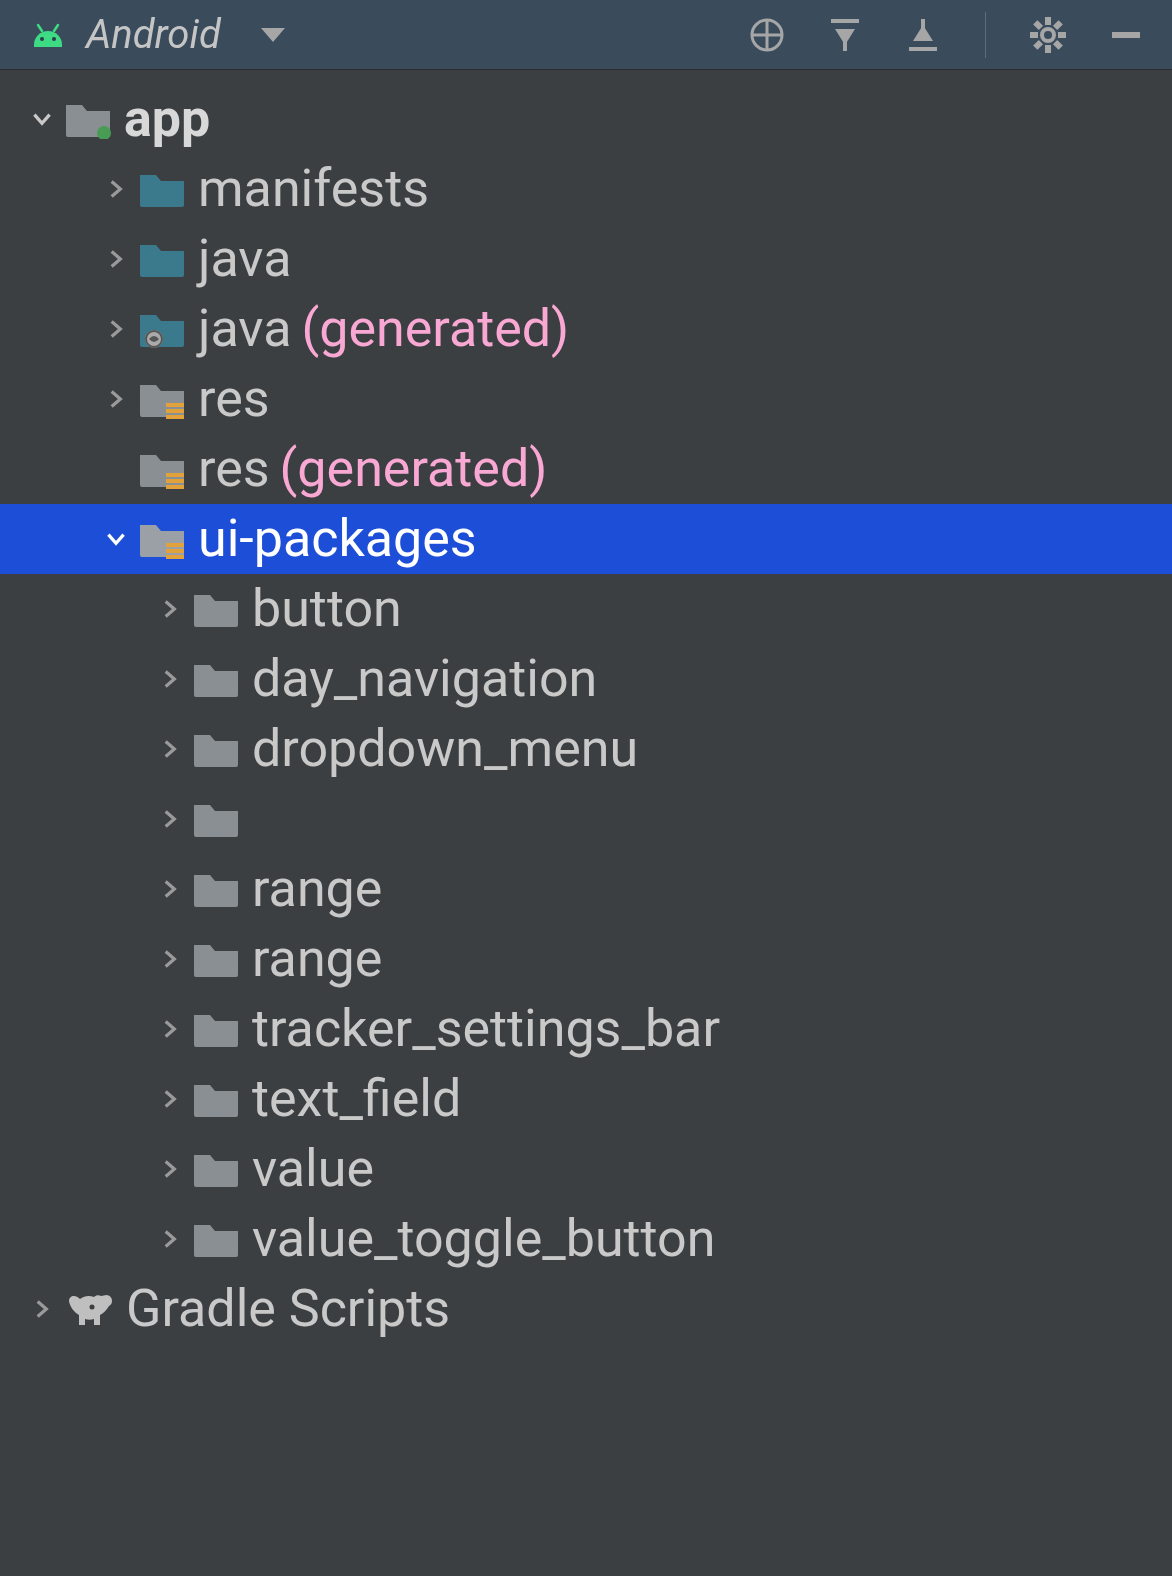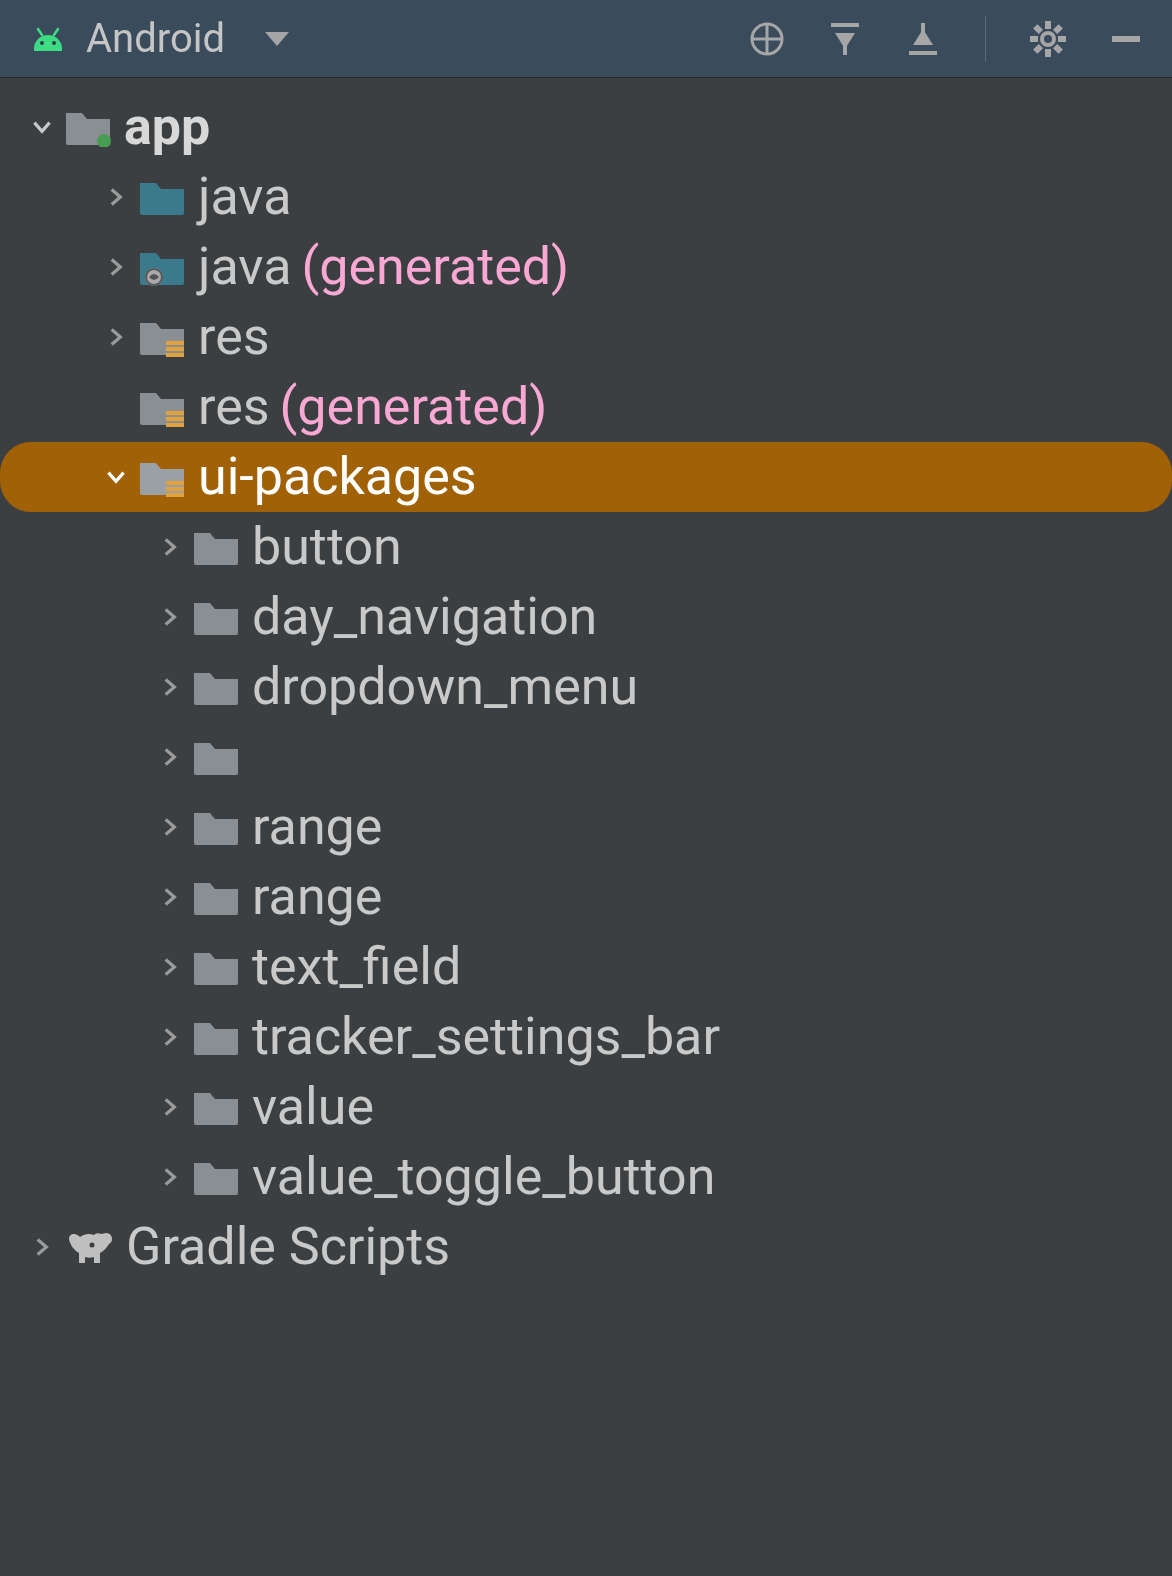--- a/index.html
+++ b/index.html
@@ -11,26 +11,27 @@
     color: #bbbbbb;
     overflow: hidden;
   }
   .panel {
     width: 100%;
     height: 100%;
     display: flex;
     flex-direction: column;
   }
   .toolbar {
-    height: 78px;
+    height: 70px;
     background: #3a4b5c;
     border-bottom: 1px solid #2b2b2b;
     display: flex;
     align-items: center;
     padding: 0 24px;
+    font-style: italic;
   }
   .toolbar-left {
     display: flex;
     align-items: center;
     gap: 14px;
   }
   .android-icon {
     width: 48px;
     height: 36px;
     display: flex;
@@ -77,23 +78,22 @@
     line-height: 1;
   }
   .tree-row {
     height: 70px;
     display: flex;
     align-items: center;
     cursor: pointer;
     white-space: nowrap;
   }
   .tree-row.selected {
-    background: #a16207;
+    background: #1d4ed8;
     color: #ffffff;
-    border-radius: 31px;
   }
   .indent { display: inline-block; }
   .arrow {
     width: 44px;
     display: inline-flex;
     align-items: center;
     justify-content: center;
     flex-shrink: 0;
   }
   .arrow svg { display: block; }
@@ -199,20 +199,34 @@
       </span>
       <span class="folder-icon">
         <svg viewBox="0 0 48 40" width="48" height="40">
           <path fill="#8a8f94" d="M2 6h16l5 6h23v24a2 2 0 0 1-2 2H4a2 2 0 0 1-2-2z"></path>
           <circle cx="40" cy="34" r="7" fill="#499c54"></circle>
         </svg>
       </span>
       <span class="label bold">app</span>
     </div>
 
+    <div class="tree-row">
+      <span class="indent" style="width:94px"></span>
+      <span class="arrow">
+        <svg width="26" height="26" viewBox="0 0 24 24">
+            <polyline points="8,5 16,12 8,19" fill="none" stroke="#9a9a9a" stroke-width="3"></polyline>
+          </svg>
+      </span>
+      <span class="folder-icon">
+        <svg viewBox="0 0 48 40" width="48" height="40">
+            <path fill="#3a7a8c" d="M2 6h16l5 6h23v24a2 2 0 0 1-2 2H4a2 2 0 0 1-2-2z"></path>
+          </svg>
+      </span>
+      <span class="label">manifests</span>
+    </div>
 
     <div class="tree-row">
       <span class="indent" style="width:94px"></span>
       <span class="arrow">
         <svg width="26" height="26" viewBox="0 0 24 24">
             <polyline points="8,5 16,12 8,19" fill="none" stroke="#9a9a9a" stroke-width="3"></polyline>
           </svg>
       </span>
       <span class="folder-icon">
         <svg viewBox="0 0 48 40" width="48" height="40">
@@ -380,35 +394,35 @@
           <span class="arrow">
             <svg width="26" height="26" viewBox="0 0 24 24">
               <polyline points="8,5 16,12 8,19" fill="none" stroke="#9a9a9a" stroke-width="3"></polyline>
             </svg>
           </span>
           <span class="folder-icon">
             <svg viewBox="0 0 48 40" width="48" height="40">
               <path fill="#8a8f94" d="M2 6h16l5 6h23v24a2 2 0 0 1-2 2H4a2 2 0 0 1-2-2z"></path>
             </svg>
           </span>
+          <span class="label">tracker_settings_bar</span>
+        </div>
+        <div class="tree-row">
+          <span class="indent" style="width:148px"></span>
+          <span class="arrow">
+            <svg width="26" height="26" viewBox="0 0 24 24">
+              <polyline points="8,5 16,12 8,19" fill="none" stroke="#9a9a9a" stroke-width="3"></polyline>
+            </svg>
+          </span>
+          <span class="folder-icon">
+            <svg viewBox="0 0 48 40" width="48" height="40">
+              <path fill="#8a8f94" d="M2 6h16l5 6h23v24a2 2 0 0 1-2 2H4a2 2 0 0 1-2-2z"></path>
+            </svg>
+          </span>
           <span class="label">text_field</span>
-        </div>
-        <div class="tree-row">
-          <span class="indent" style="width:148px"></span>
-          <span class="arrow">
-            <svg width="26" height="26" viewBox="0 0 24 24">
-              <polyline points="8,5 16,12 8,19" fill="none" stroke="#9a9a9a" stroke-width="3"></polyline>
-            </svg>
-          </span>
-          <span class="folder-icon">
-            <svg viewBox="0 0 48 40" width="48" height="40">
-              <path fill="#8a8f94" d="M2 6h16l5 6h23v24a2 2 0 0 1-2 2H4a2 2 0 0 1-2-2z"></path>
-            </svg>
-          </span>
-          <span class="label">tracker_settings_bar</span>
         </div>
         <div class="tree-row">
           <span class="indent" style="width:148px"></span>
           <span class="arrow">
             <svg width="26" height="26" viewBox="0 0 24 24">
               <polyline points="8,5 16,12 8,19" fill="none" stroke="#9a9a9a" stroke-width="3"></polyline>
             </svg>
           </span>
           <span class="folder-icon">
             <svg viewBox="0 0 48 40" width="48" height="40">

